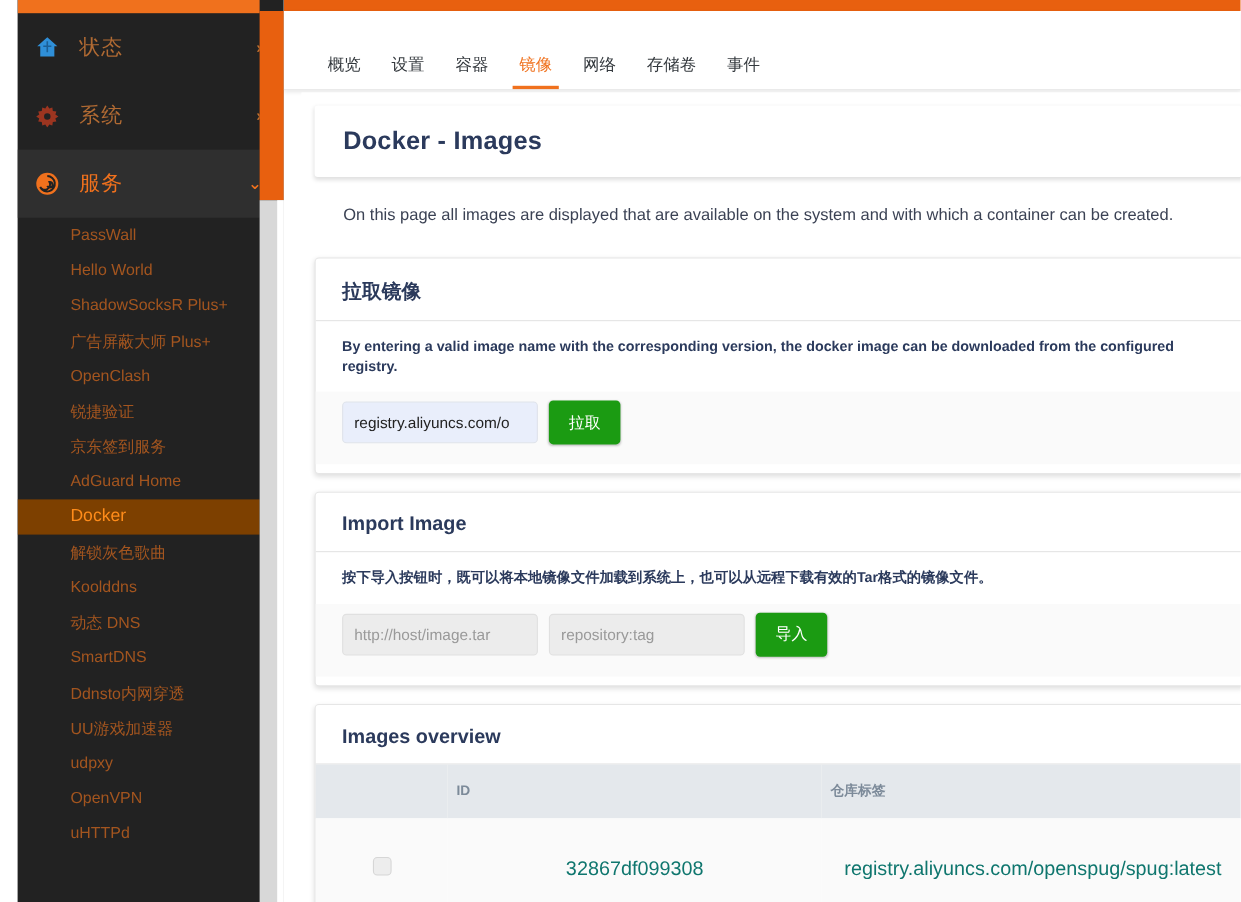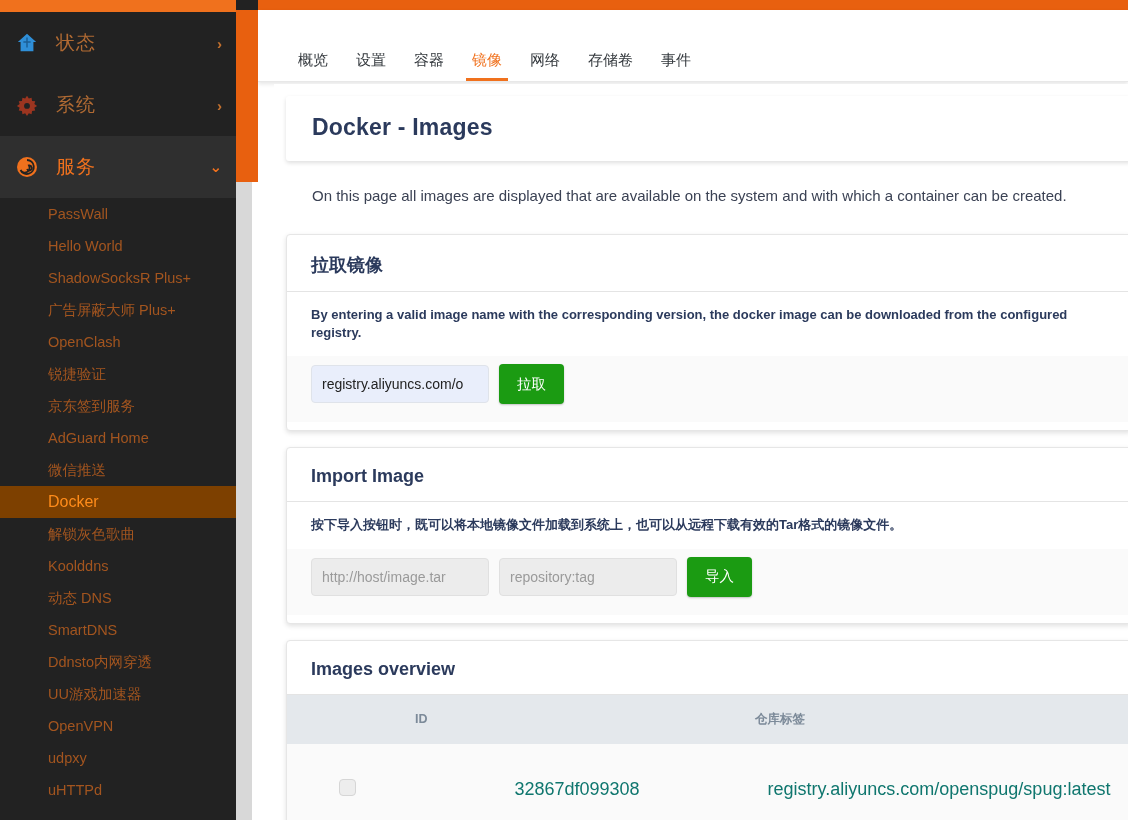--- a/index.html
+++ b/index.html
@@ -6,21 +6,21 @@
   html, body {
     width: 1128px; height: 820px;
     overflow: hidden;
     font-family: "Liberation Sans", "DejaVu Sans", sans-serif;
     background: #ffffff;
   }
   #root { position: relative; width: 1128px; height: 820px; }
 
   
   #sidebar {
-    position: absolute; left: 0; top: 0;
+    position: absolute; left: 16px; top: 0;
     width: 236px; height: 820px;
     background: #222222;
     overflow: hidden;
   }
   .sb-topbar {
     height: 12px; width: 236px;
     background: #f0711d;
   }
   .sb-main-item {
     display: flex; align-items: center;
@@ -296,30 +296,29 @@
 
     <div id="sb-subs">
         <div class="sb-sub-item">PassWall</div>
         <div class="sb-sub-item">Hello World</div>
         <div class="sb-sub-item">ShadowSocksR Plus+</div>
         <div class="sb-sub-item">广告屏蔽大师 Plus+</div>
         <div class="sb-sub-item">OpenClash</div>
         <div class="sb-sub-item">锐捷验证</div>
         <div class="sb-sub-item">京东签到服务</div>
         <div class="sb-sub-item">AdGuard Home</div>
-        <div class="sb-sub-item">微信推送</div>
         <div class="sb-sub-item sub-active">Docker</div>
         <div class="sb-sub-item">解锁灰色歌曲</div>
         <div class="sb-sub-item">Koolddns</div>
         <div class="sb-sub-item">动态 DNS</div>
         <div class="sb-sub-item">SmartDNS</div>
         <div class="sb-sub-item">Ddnsto内网穿透</div>
         <div class="sb-sub-item">UU游戏加速器</div>
+        <div class="sb-sub-item">udpxy</div>
         <div class="sb-sub-item">OpenVPN</div>
-        <div class="sb-sub-item">udpxy</div>
         <div class="sb-sub-item">uHTTPd</div>
       </div>
   </div>
 
   <div id="strip">
     <div class="strip-orange"></div>
     <div class="strip-grey"></div>
     <div class="strip-white"></div>
   </div>
 

